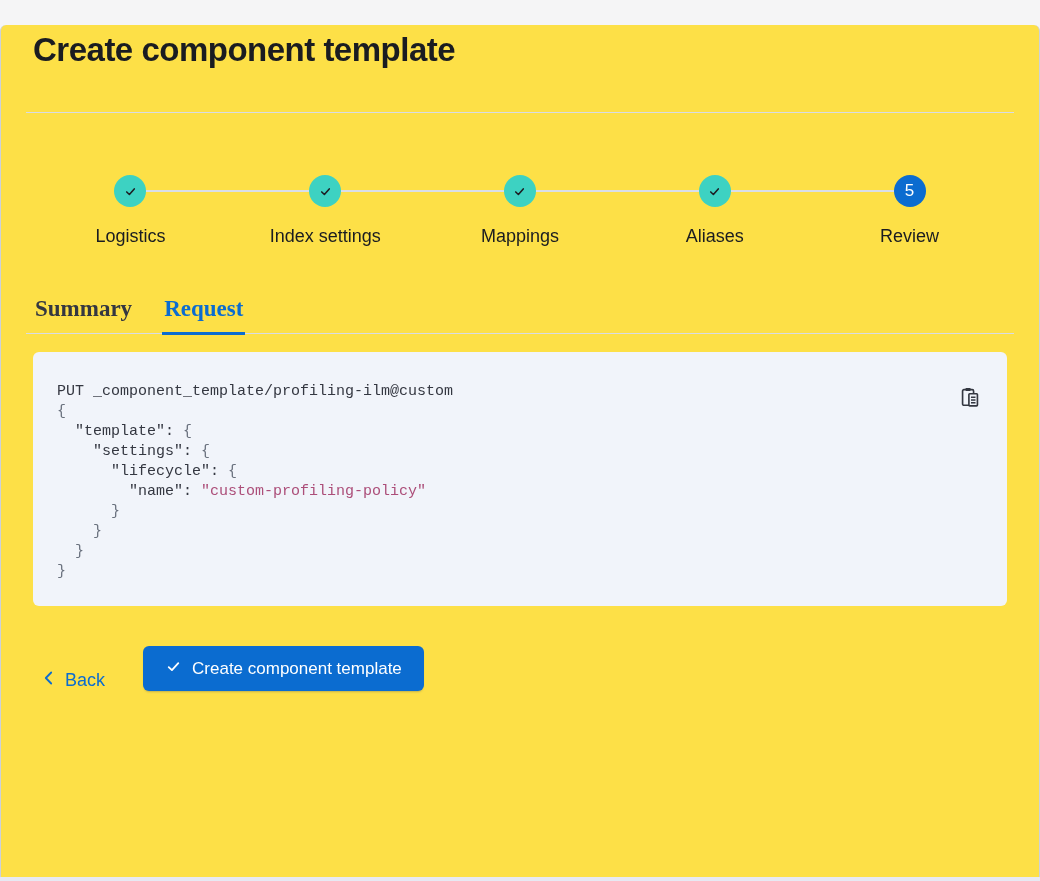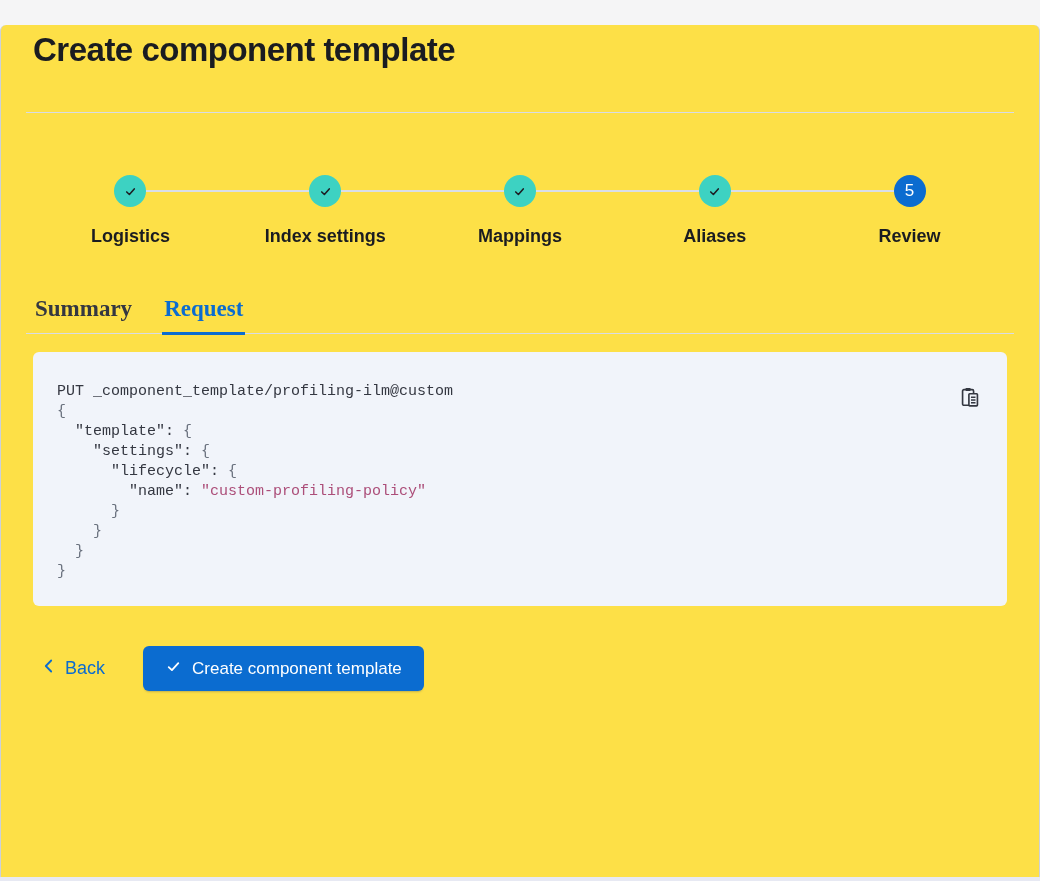--- a/index.html
+++ b/index.html
@@ -37,21 +37,21 @@
     background:var(--connector,#d9dee8); z-index:0;
   }
   .step { flex:1 1 0; display:flex; flex-direction:column; align-items:center; z-index:1; cursor:pointer; }
   .circle {
     width:32px; height:32px; border-radius:50%;
     display:flex; align-items:center; justify-content:center;
   }
   .circle.complete { background:var(--success-teal,#3dd2c2); }
   .circle.current  { background:var(--accent-blue,#0b6cd0); color:#fff; font-size:17px; font-weight:500; }
   .step-label {
-    margin-top:18px; font-size:18px; font-weight:700; line-height:22px;
+    margin-top:18px; font-size:18px; font-weight:400; line-height:22px;
     color:var(--text-dark,#1a1c21); text-align:right;
   }
 
   h2.review-heading {
     margin:52px 0 0 0; font-size:27px; line-height:34px; font-weight:700;
     color:var(--text-dark,#1a1c21); letter-spacing:-0.4px;
   }
 
   
   .tabs { margin:50px -7px 0 -7px; padding:0 7px; display:flex; gap:28px;
@@ -83,21 +83,21 @@
   .c-b { color:var(--code-brace,#69707d); }
   .c-s { color:var(--code-string,#ac4e79); }
   .copy-btn {
     position:absolute; top:32px; right:24px; width:26px; height:26px;
     background:none; border:none; padding:2px; cursor:pointer; border-radius:4px;
   }
 
   
   .footer { display:flex; align-items:center; margin-top:40px; gap:30px; }
   .back-link {
-    display:inline-flex; align-items:center; gap:10px; padding:0 8px;
+    display:inline-flex; align-items:flex-end; gap:10px; padding:0 8px;
     color:var(--accent-blue,#0b6cd0); font-size:18px; font-weight:500;
     text-decoration:none; cursor:pointer; height:45px;
   }
   .submit-btn {
     display:inline-flex; align-items:center; gap:10px; height:45px; padding:0 22px;
     background:var(--accent-blue,#0b6cd0); color:#ffffff; border:none; border-radius:6px;
     font-family:inherit; font-size:17px; font-weight:500; cursor:pointer;
     box-shadow:0 2px 2px -1px rgba(60,70,85,0.3);
   }
 </style>

